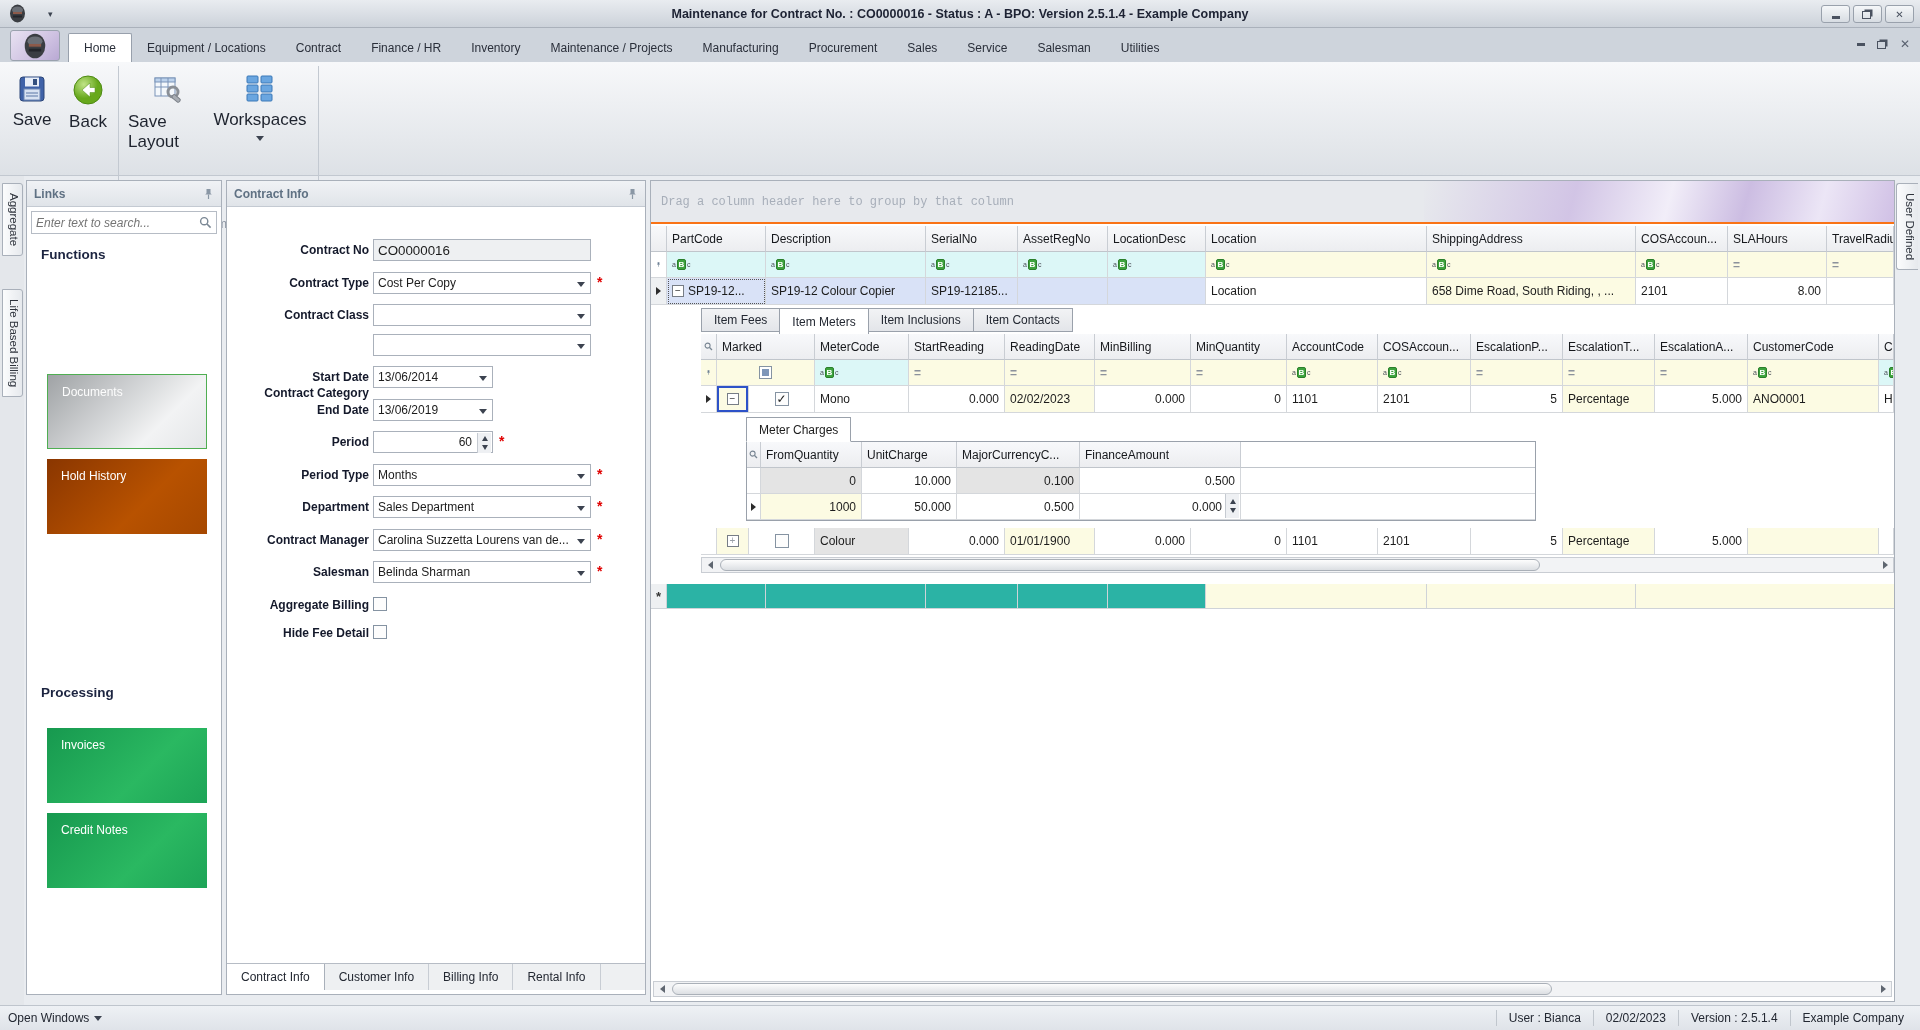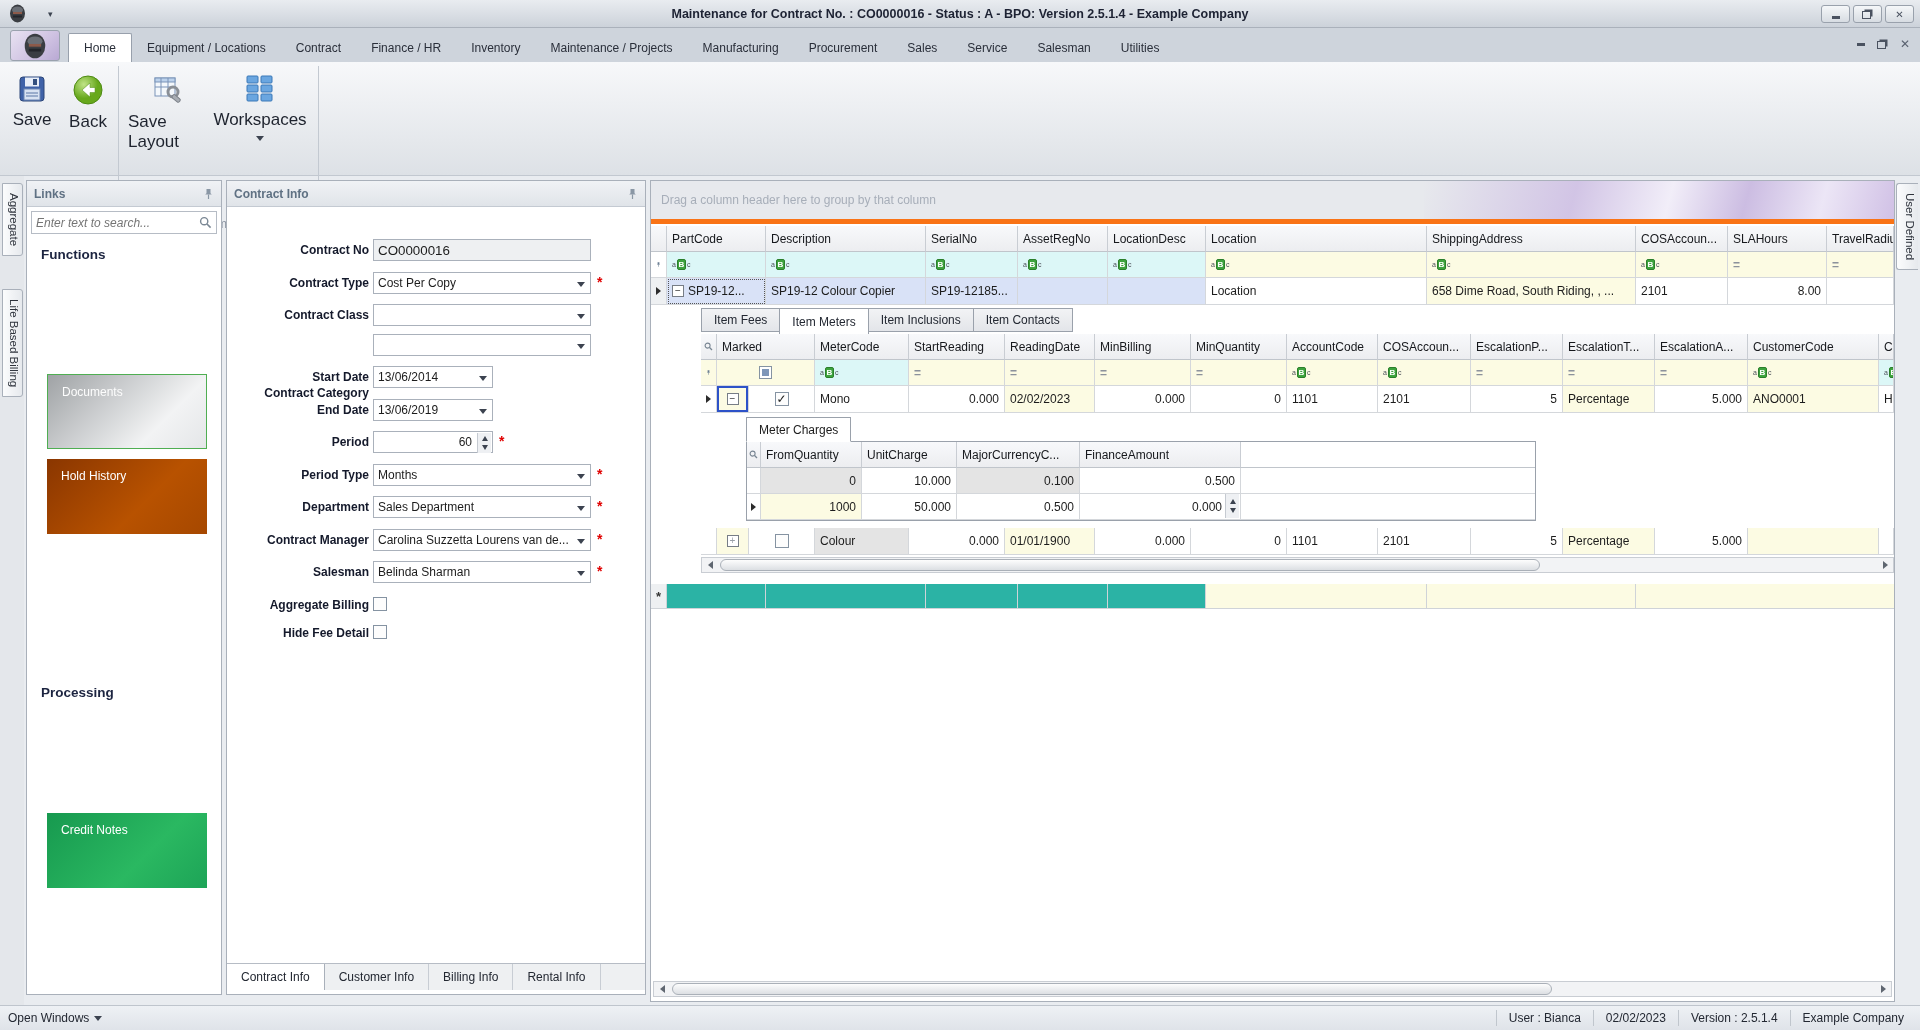--- a/index.html
+++ b/index.html
@@ -87,22 +87,22 @@
   .tri-down { width:0; height:0; border-left:3.5px solid transparent; border-right:3.5px solid transparent; border-top:5px solid #3c4350; }
   .checkbox { width:14px; height:14px; border:1px solid #8593a2; background:#fdfdfd; display:inline-flex;
     align-items:center; justify-content:center; font-size:12px; color:#222; }
   .bottom-tabs { position:absolute; left:0; top:782px; width:418px; height:27px; border-top:1px solid #b6bcc5;
     background:#eef0f2; display:flex; }
   .btab { padding:0 14px; display:flex; align-items:center; border-right:1px solid #c8cdd4; color:#232832; cursor:default; }
   .btab.selected { background:#fff; border-right:1px solid #a9b0ba; box-shadow:inset 0 -2px 0 #fff; }
 
   
   .main-panel { left:650px; top:180px; width:1245px; height:822px; background:#fff; border:1px solid #a9b0ba; position:absolute; }
-  .groupbar { position:absolute; left:0; top:0; width:1243px; height:43px; background:#e7e9ed; border-bottom:5px solid #f97316;
-    display:flex; align-items:center; padding-left:10px; color:#a7aeb9; overflow:hidden; }
+  .groupbar { position:absolute; left:0; top:0; width:1243px; height:43px; background:#e7e9ed; border-bottom:2px solid #f97316;
+    display:flex; align-items:center; padding-left:10px; color:#a7aeb9; overflow:hidden;font-family:Liberation Mono, monospace; }
   .swoosh { position:absolute; right:0; top:0; width:470px; height:43px;
     background:linear-gradient(105deg, rgba(213,199,232,0) 0%, rgba(206,190,228,.85) 32%, rgba(242,238,249,.95) 52%,
       rgba(201,184,225,.9) 68%, rgba(236,230,246,1) 84%, rgba(208,192,229,1) 100%); }
   .grow { display:flex; position:absolute; width:1243px; height:26px; }
   .gcell { border-right:1px solid #d4d7db; border-bottom:1px solid #d4d7db; padding:0 5px; display:flex;
     align-items:center; overflow:hidden; white-space:nowrap; }
   .ghead .gcell { background:linear-gradient(#f8f9fb,#ecedf0); border-right:1px solid #c9cdd3; border-bottom:1px solid #c0c5cb; color:#16181c; }
   .num { justify-content:flex-end; }
   .gi{width:16px;} .g0{width:99px;} .g1{width:160px;} .g2{width:92px;} .g3{width:90px;} .g4{width:98px;}
   .g5{width:221px;} .g6{width:209px;} .g7{width:92px;} .g8{width:99px;} .g9{flex:1;}
@@ -297,20 +297,21 @@
       <input type="text" placeholder="Enter text to search..." style="">
       <svg class="magnifier" viewBox="0 0 13 13">
         <circle cx="5.2" cy="5.2" r="3.6" fill="none" stroke="#7a8794" stroke-width="1.4"></circle>
         <line x1="8" y1="8" x2="11.6" y2="11.6" stroke="#7a8794" stroke-width="1.6"></line>
       </svg>
     </div>
     <div class="side-heading" style="top:66px;">Functions</div>
     <div class="side-btn btn-gray" style="top:193px;"><span>Documents</span></div>
     <div class="side-btn btn-rust" style="top:278px;"><span>Hold History</span></div>
     <div class="side-heading" style="top:504px;">Processing</div>
+    <div class="side-btn btn-emerald" style="top:547px;"><span>Invoices</span></div>
     <div class="side-btn btn-emerald" style="top:632px;"><span>Credit Notes</span></div>
   </div>
 
   <div class="panel contract-panel">
     <div class="panel-header">
       <span class="panel-title">Contract Info</span>
       <svg class="pin-icon" viewBox="0 0 11 12">
         <path d="M3.5 1h4v4.2l1.3 1.3H2.2l1.3-1.3z" fill="#8a97a5"></path>
           <line x1="5.5" y1="6.5" x2="5.5" y2="11" stroke="#8a97a5" stroke-width="1.2"></line>
       </svg>

